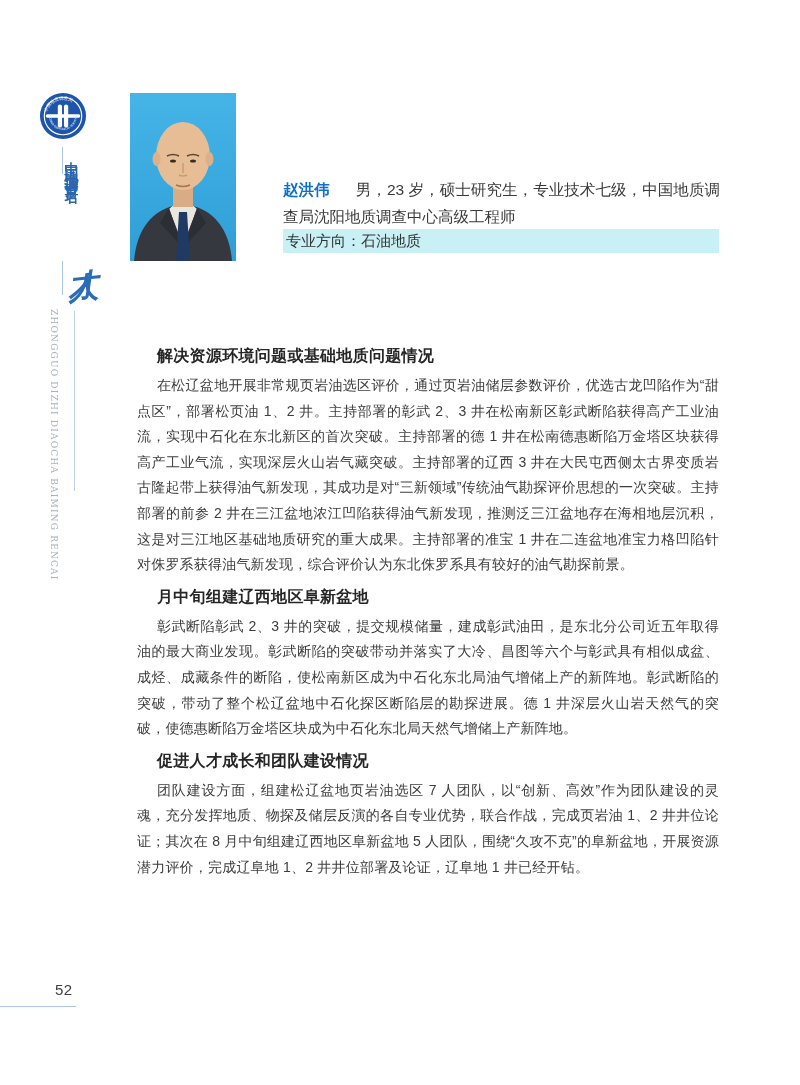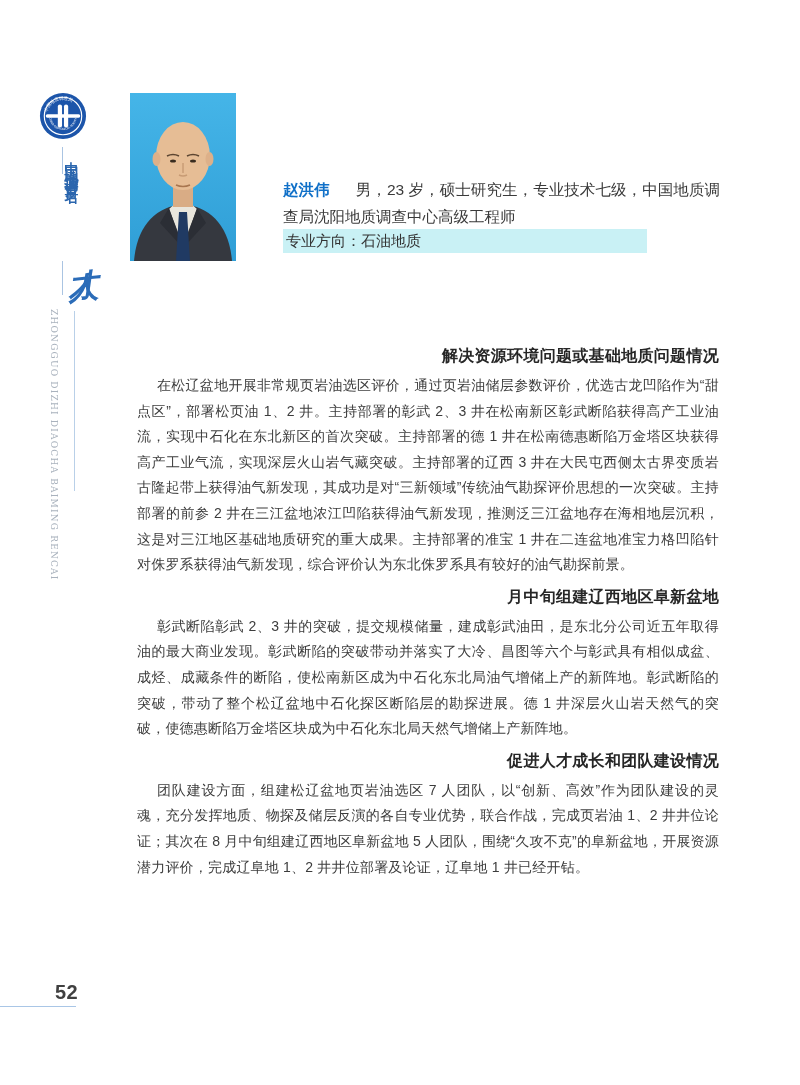--- a/index.html
+++ b/index.html
@@ -38,46 +38,46 @@
     position: absolute; left: 49px; top: 309px; height: 185px;
     writing-mode: vertical-rl;
     font-family: "DejaVu Serif", "Liberation Serif", serif;
     font-size: 9px; letter-spacing: 1.2px; color: #a9b2bd;
     white-space: nowrap;
   }
   .vline-c { position: absolute; left: 74px; top: 311px; width: 1px; height: 180px; background: #b9d0e8; }
 
   .page-number {
     position: absolute; left: 55px; top: 981px;
-    font-size: 20px; color: #404040; letter-spacing: 0.5px; font-weight: bold;
+    font-size: 15px; color: #404040; letter-spacing: 0.5px;
   }
   .page-number-line { position: absolute; left: 0; top: 1006px; width: 76px; height: 1px; background: #a9c6e6; }
 
   
   .photo { position: absolute; left: 130px; top: 93px; width: 106px; height: 168px; }
 
   .profile-text {
     position: absolute; left: 283px; top: 176px; width: 437px;
     font-size: 15.5px; line-height: 27px; color: #3a3a3a;
     text-align: justify;
   }
   .profile-name { color: #1070c8; font-weight: 700; margin-right: 26px; }
 
   .major-bar {
-    position: absolute; left: 283px; top: 229px; width: 364px; height: 24px;
+    position: absolute; left: 283px; top: 229px; width: 436px; height: 24px;
     background: #c9f1f5; line-height: 24px; font-size: 15px; color: #333;
     padding-left: 3px;
   }
 
   
   .main { position: absolute; left: 137px; top: 346px; width: 582px; }
   .section { margin-bottom: 9px; }
   .section-heading {
     font-size: 16px; font-weight: 700; color: #262626;
-    padding-left: 20px; margin-bottom: 6px; letter-spacing: 0.3px; text-align: right;
+    padding-left: 20px; margin-bottom: 6px; letter-spacing: 0.3px;
   }
   .section-body {
     font-size: 14px; line-height: 25.6px; color: #3c3c3c;
     text-align: justify; text-indent: 20px; letter-spacing: 0.2px;
   }
 </style>
 </head>
 <body>
 
 <div>

